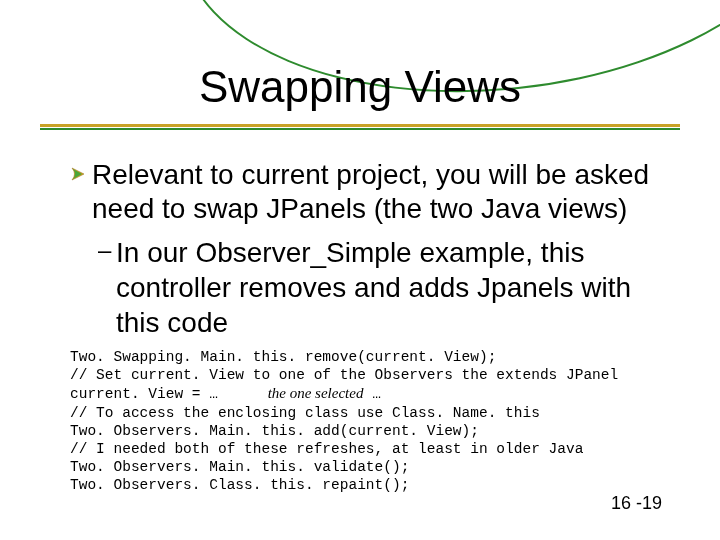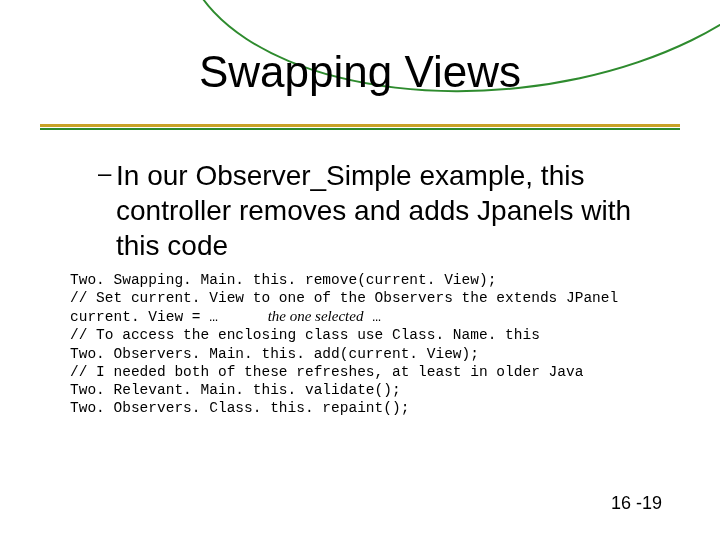--- a/index.html
+++ b/index.html
@@ -18,21 +18,21 @@
     left: 180px;
     width: 640px;
     height: 350px;
     border: 2px solid #2e8b2e;
     border-radius: 50%;
     transform: rotate(-6deg);
     box-sizing: border-box;
   }
   .title-wrap {
     position: absolute;
-    top: 47px;
+    top: 62px;
     left: 0;
     width: 720px;
     text-align: center;
   }
   .title {
     font-size: 44px;
     font-weight: 400;
     color: #000;
     margin: 0 0 4px 0;
     letter-spacing: 0px;
@@ -120,30 +120,39 @@
 <div class="swoosh"></div>
 
 <div class="title-wrap">
   <h1 class="title">Swapping Views</h1>
 </div>
 <div class="rule-gold"></div>
 <div class="rule-green"></div>
 
 <div class="content">
 
+  <div class="bullet-row">
+    <div class="bullet-icon">
+      <svg width="16" height="16" viewBox="0 0 16 16">
+        <path d="M2 2 L14 8 L2 14 Q7 8 2 2 Z" fill="#d4a017" stroke="#8a6d1a" stroke-width="0.5"></path>
+        <path d="M3 3 L12 8 L3 13 Q7 8 3 3 Z" fill="#3ca63c" opacity="0.9"></path>
+      </svg>
+    </div>
+    <div class="bullet-text">Relevant to current project, you will be asked need to swap JPanels (the two Java views)</div>
+  </div>
 
   <div class="dash-row">
     <div class="dash">–</div>
     <div class="dash-text">In our Observer_Simple example, this controller removes and adds Jpanels with this code</div>
   </div>
 
   <div class="code-block"><span>Two. Swapping. Main. this. remove(current. View);</span>
 <span>// Set current. View to one of the Observers the extends JPanel</span>
 <span>current. View = … </span><span class="italic">the one selected</span><span> …</span>
 <span>// To access the enclosing class use Class. Name. this</span>
 <span>Two. Observers. Main. this. add(current. View);</span>
 <span>// I needed both of these refreshes, at least in older Java</span>
-<span>Two. Relevant. Main. this. validate();</span>
+<span>Two. Observers. Main. this. validate();</span>
 <span>Two. Observers. Class. this. repaint();</span></div>
 
 </div>
 
 <div class="page-num">16 -19</div>
 
 </body></html>

